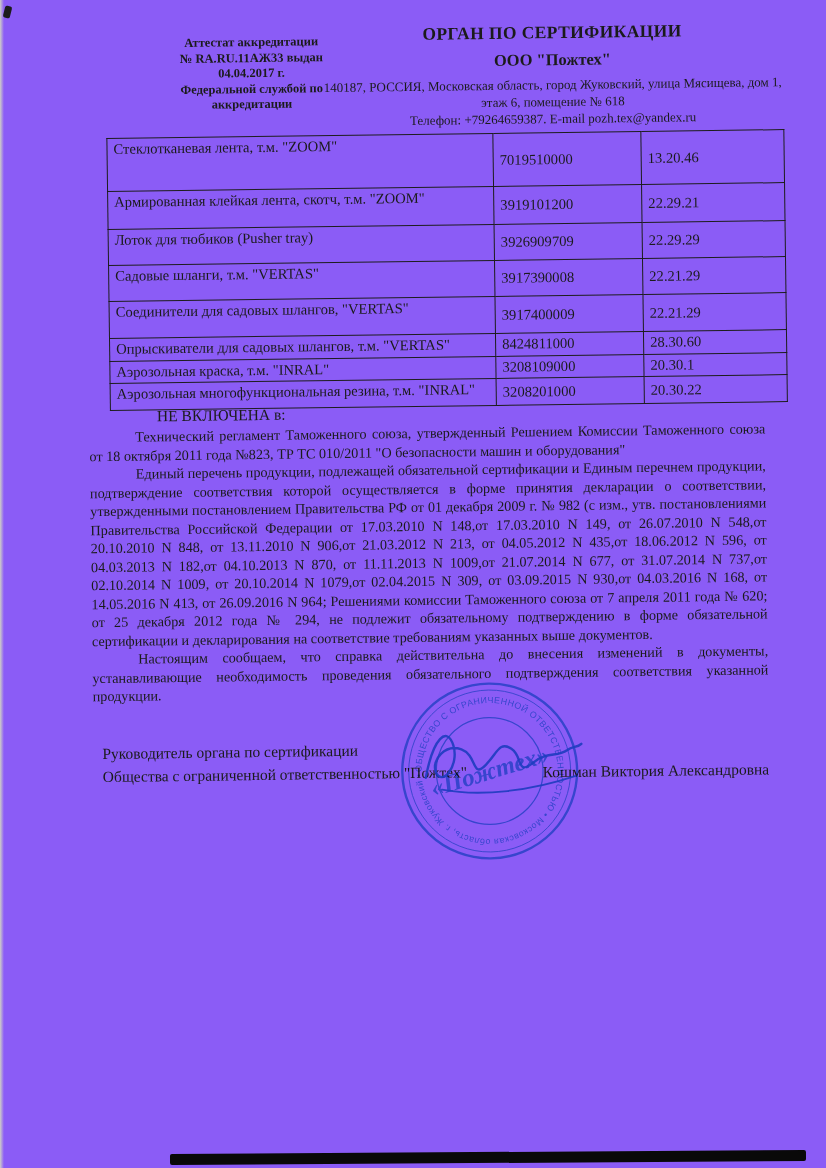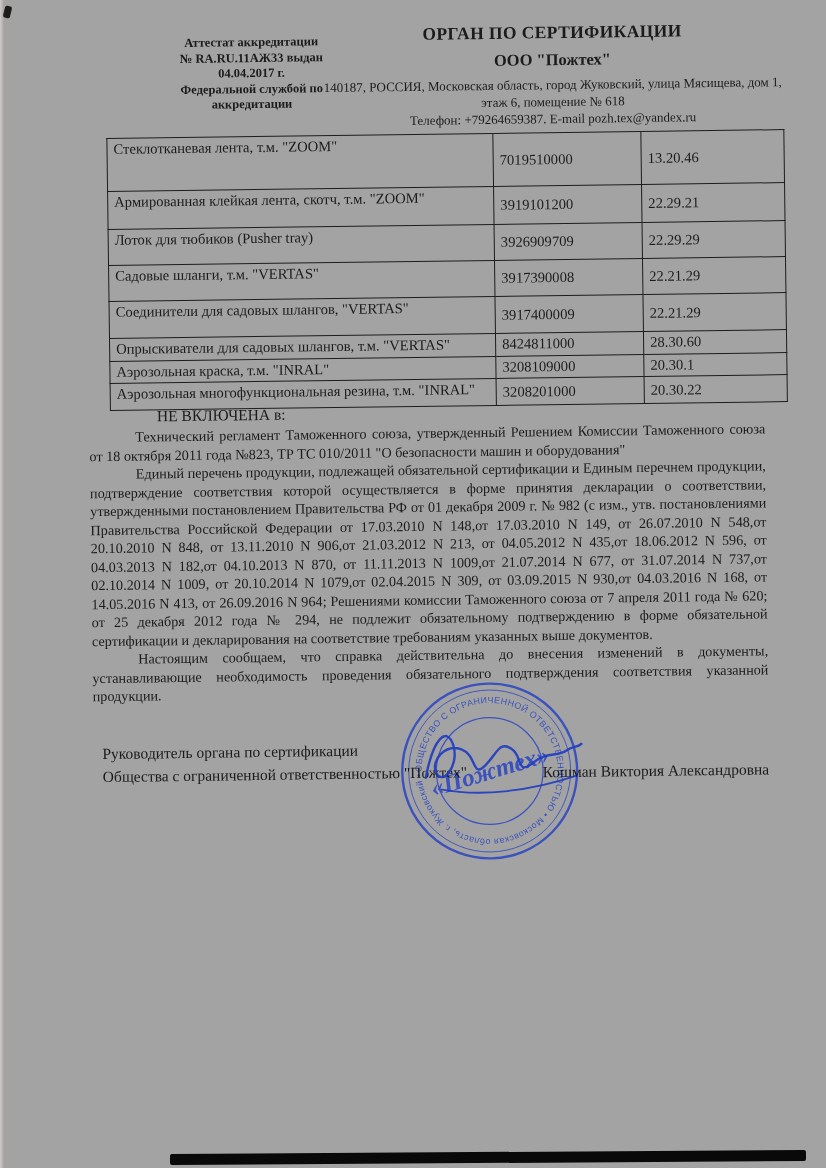--- a/index.html
+++ b/index.html
@@ -1,19 +1,19 @@
 <!DOCTYPE html>
 <html><head>
 <meta charset="utf-8">
 <style>
   * { margin:0; padding:0; box-sizing:border-box; }
   html,body { background:#d9d9d6; }
   .page {
     position:relative; width:826px; height:1168px; margin:0 auto;
-    background:#a3a3a3; overflow:hidden; color:#1b1b1b;
+    background:#8b5cf6; overflow:hidden; color:#1b1b1b;
     font-family:"Liberation Serif", serif;
   }
   .edge-left { position:absolute; left:0; top:0; width:4px; height:100%;
     background:linear-gradient(to right,#cfcdc8,rgba(255,255,255,0)); }
   .corner-mark { position:absolute; left:4px; top:6px; width:7px; height:12px;
     background:#1c1c1c; border-radius:2px; transform:rotate(14deg); }
   .bottom-bar { position:absolute; left:170px; top:1152px; width:636px; height:11px;
     background:#090909; transform:rotate(-0.35deg); border-radius:2px; }
 
   .doc { position:absolute; inset:0; transform:rotate(-0.75deg); transform-origin:50% 55%; }

